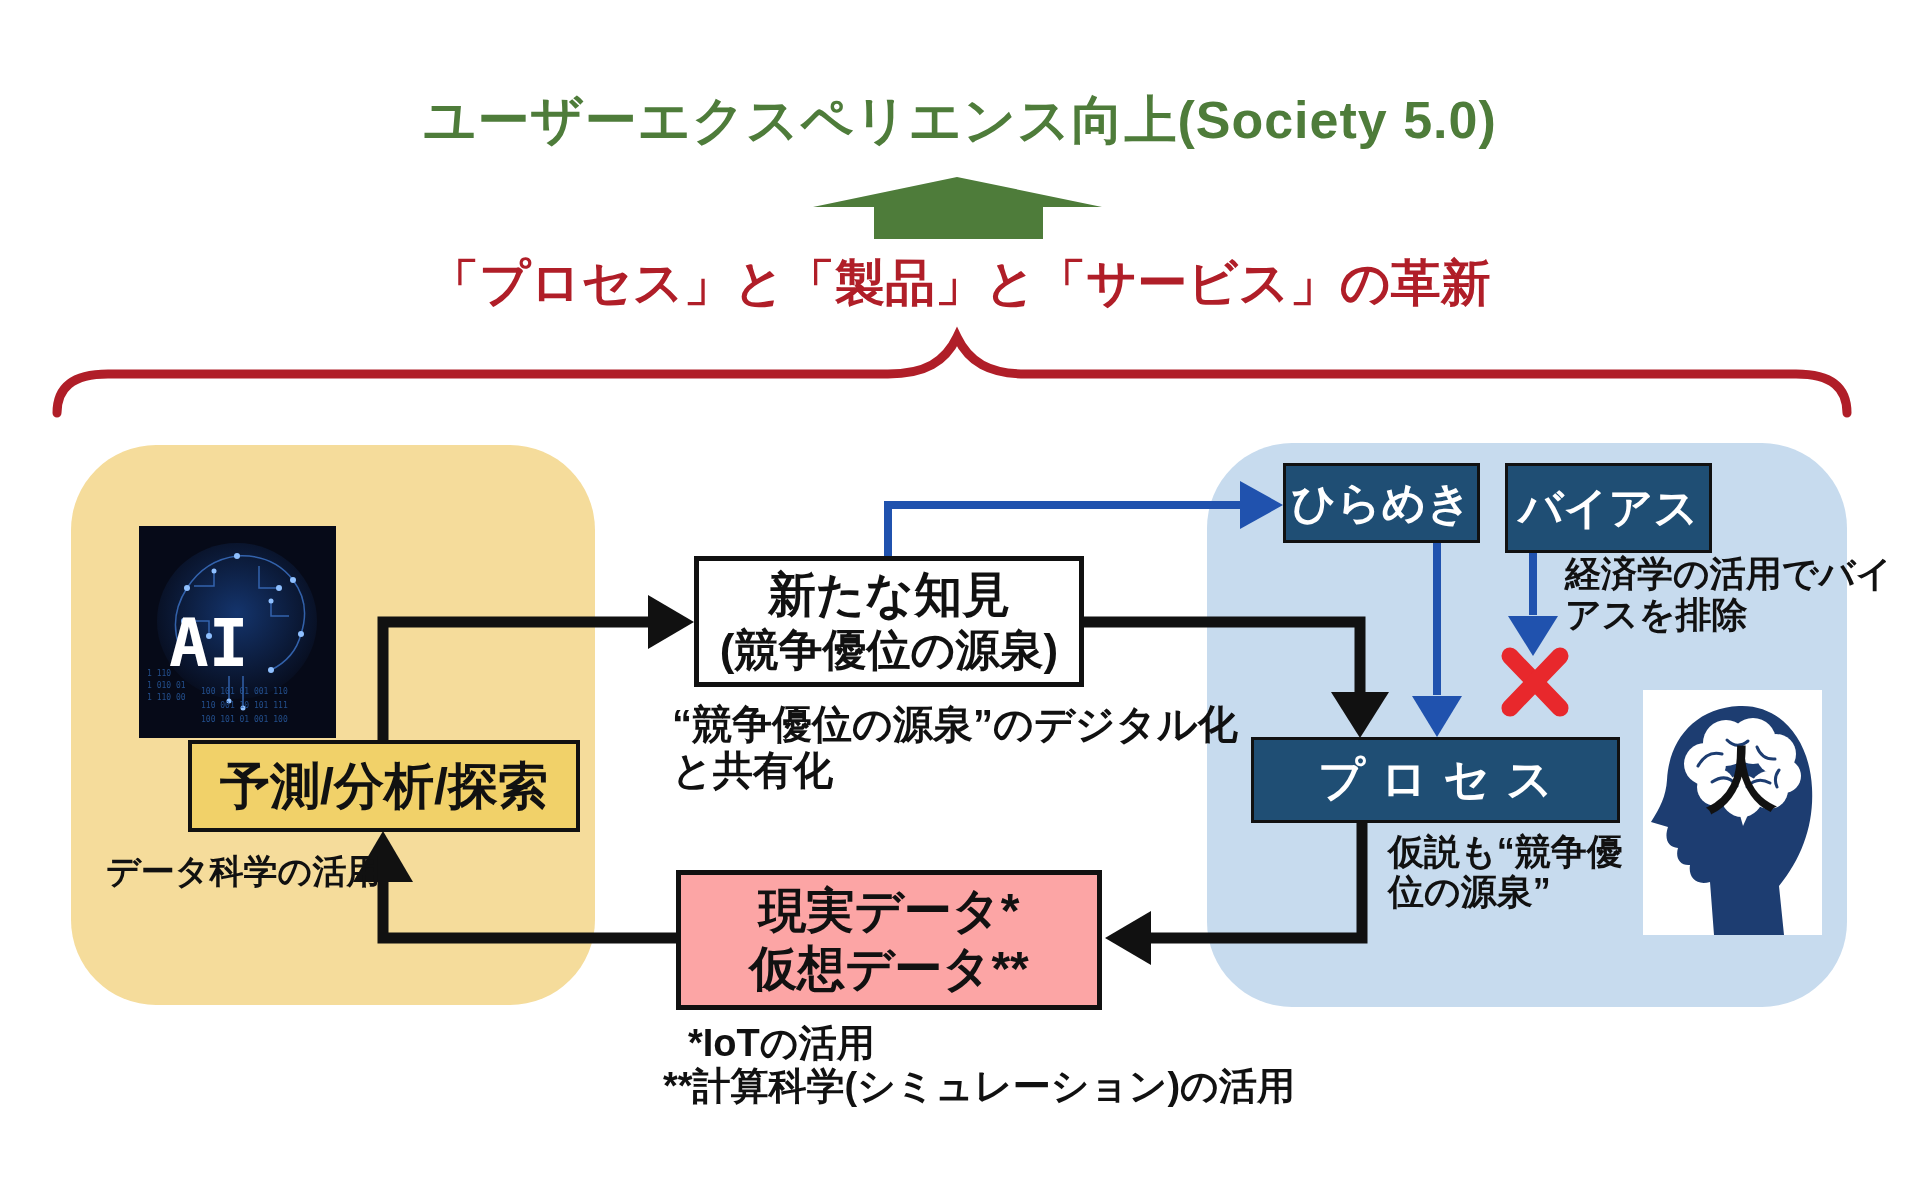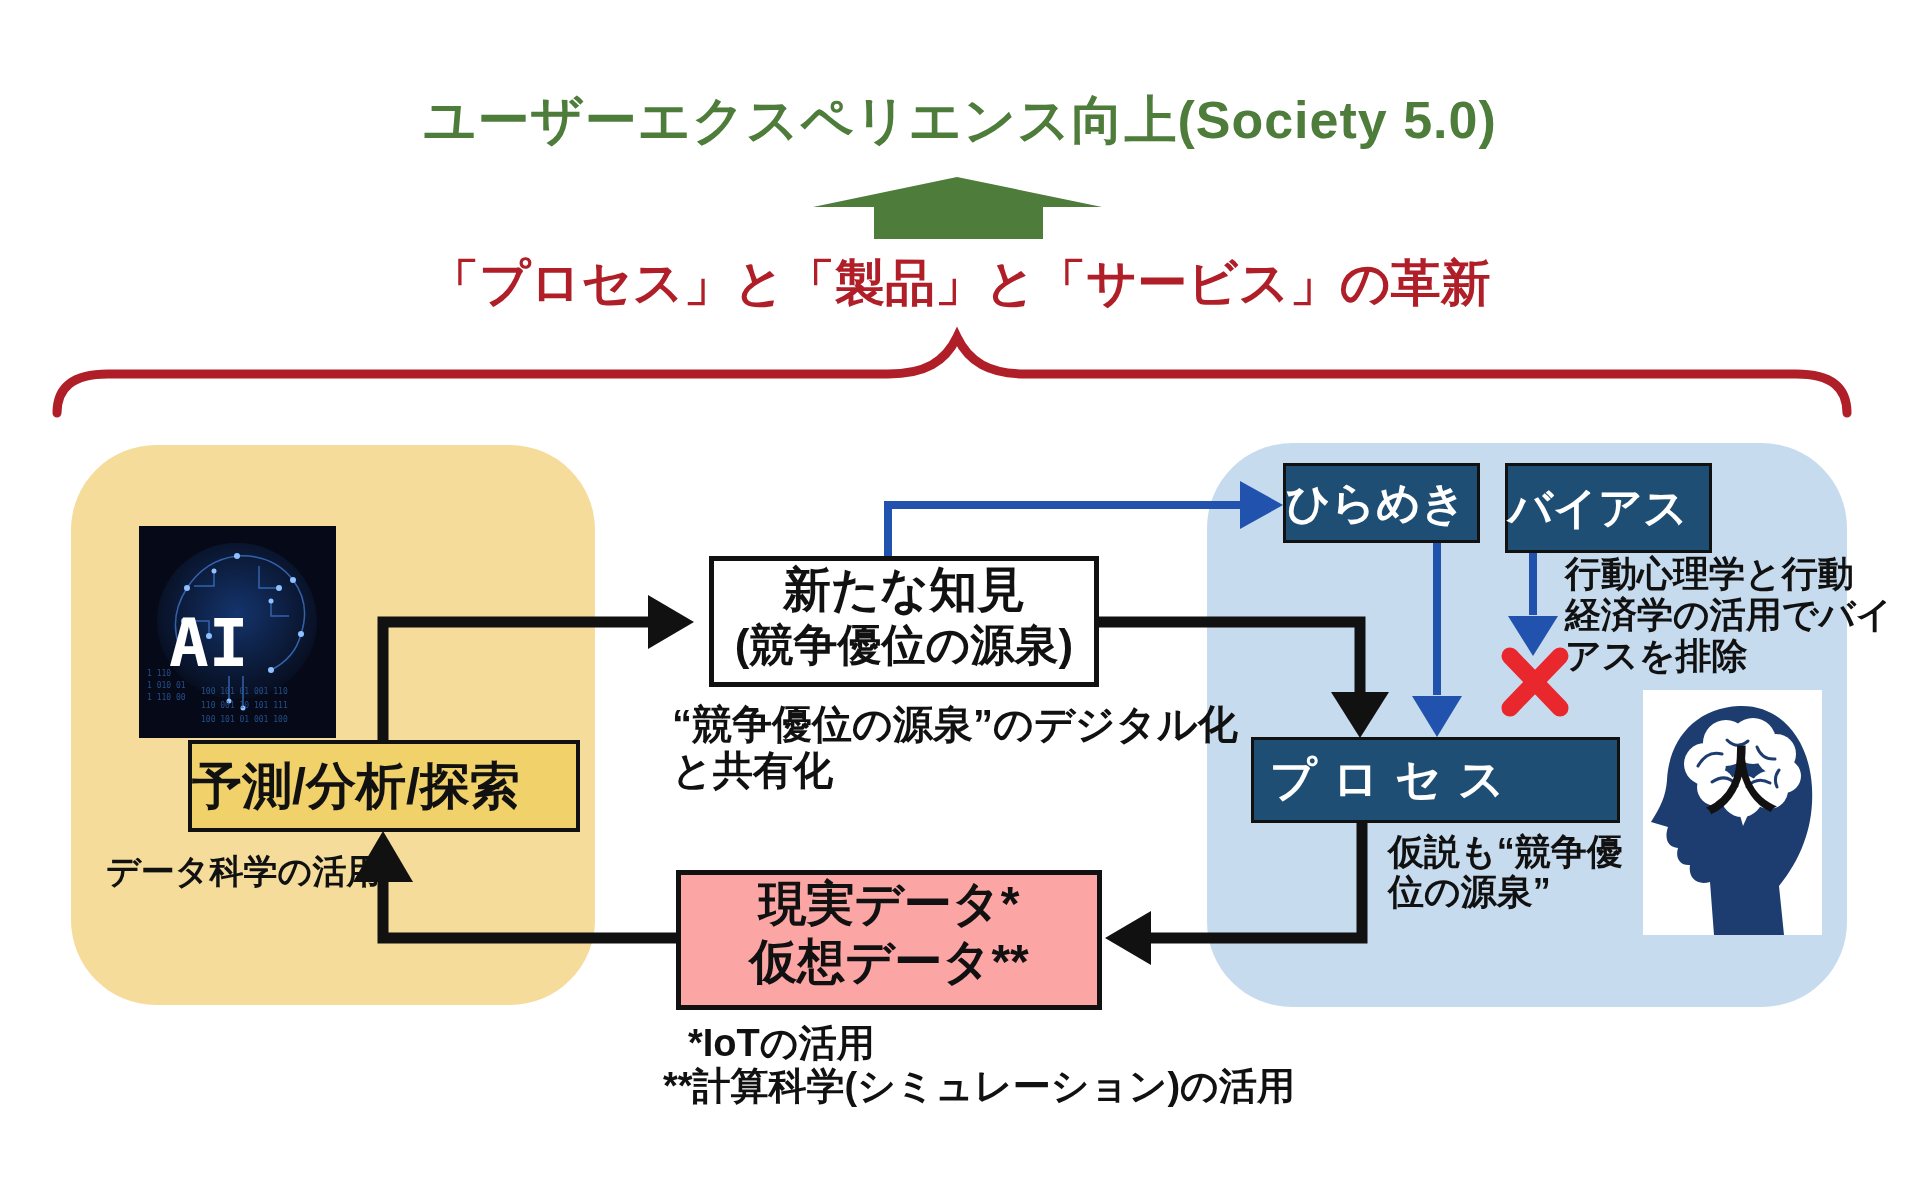--- a/index.html
+++ b/index.html
@@ -7,23 +7,23 @@
   body{font-family:"Liberation Sans","DejaVu Sans",sans-serif;}
   #canvas{position:relative;width:1920px;height:1200px;background:#fff;overflow:hidden;padding-left:44px;}
   .abs{position:absolute;}
   .jtext{font-weight:bold;color:#111;}
   #green-title{left:300px;top:86px;width:1320px;text-align:center;font-size:52px;font-weight:bold;color:#4e7c3a;letter-spacing:1px;}
   #red-title{left:300px;top:250px;width:1320px;text-align:center;font-size:50px;font-weight:bold;color:#b01e28;}
   #overlay-svg{left:0;top:0;width:1920px;height:1200px;z-index:3;pointer-events:none;}
   .panel{border-radius:85px;z-index:1;}
   #yellow-panel{left:71px;top:445px;width:524px;height:560px;background:#f5dc9b;}
   #blue-panel{left:1207px;top:443px;width:640px;height:564px;background:#c7dbee;}
-  .box{display:flex;align-items:center;text-align:center;z-index:4;}
+  .box{display:flex;align-items:center;justify-content:center;text-align:center;z-index:4;}
   #predict-box{left:188px;top:740px;width:392px;height:92px;background:#f1d169;border:4px solid #111;font-size:50px;font-weight:bold;color:#111;}
-  #insight-box{left:709px;top:556px;width:390px;height:131px;background:#fff;border:5px solid #111;flex-direction:column;line-height:1.2;}
+  #insight-box{left:694px;top:556px;width:390px;height:131px;background:#fff;border:5px solid #111;flex-direction:column;line-height:1.2;}
   #insight-box .l1{font-size:48px;font-weight:bold;color:#111;}
   #insight-box .l2{font-size:44px;font-weight:bold;color:#111;}
   #data-box{left:676px;top:870px;width:426px;height:140px;background:#fca5a5;border:5px solid #111;flex-direction:column;line-height:1.2;font-size:48px;font-weight:bold;color:#111;}
   .navybox{background:#1f4e74;border:3px solid #111;color:#fff;font-weight:bold;}
   #inspiration-box{left:1283px;top:463px;width:197px;height:80px;font-size:44px;}
   #bias-box{left:1505px;top:463px;width:207px;height:90px;font-size:44px;}
   #hypothesis-box{left:1251px;top:737px;width:369px;height:86px;font-size:46px;letter-spacing:.34em;padding-left:.34em;}
   #datasci-caption{left:106px;top:849px;font-size:34px;z-index:4;}
   #insight-note{left:672px;top:701px;font-size:40px;line-height:46px;z-index:4;}
   #footnotes{left:663px;top:1022px;font-size:38px;line-height:43px;z-index:4;}
@@ -145,21 +145,20 @@
     <span>ひらめき</span>
   </div>
   <div class="abs box navybox" id="bias-box">
     <span>バイアス</span>
   </div>
   <div class="abs box navybox" id="hypothesis-box">
     <span>プロセス</span>
   </div>
 
   <div class="abs jtext" id="bias-note">
-    <div>行動心理学と行動</div>
     <div>経済学の活用でバイ</div>
     <div>アスを排除</div>
   </div>
   <div class="abs jtext" id="hypo-note">
     <div>仮説も“競争優</div>
     <div>位の源泉”</div>
   </div>
 
   <svg class="abs" id="head-image" viewBox="0 0 179 245">
     <rect x="0" y="0" width="179" height="245" fill="#ffffff"></rect>

